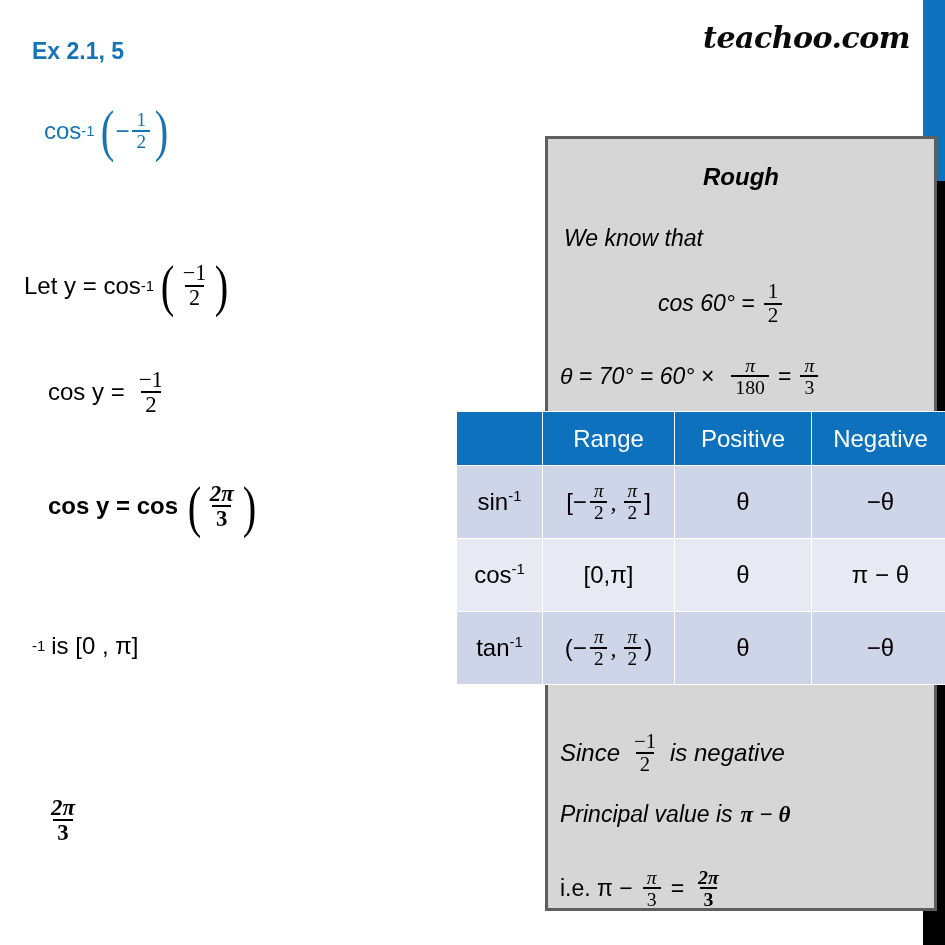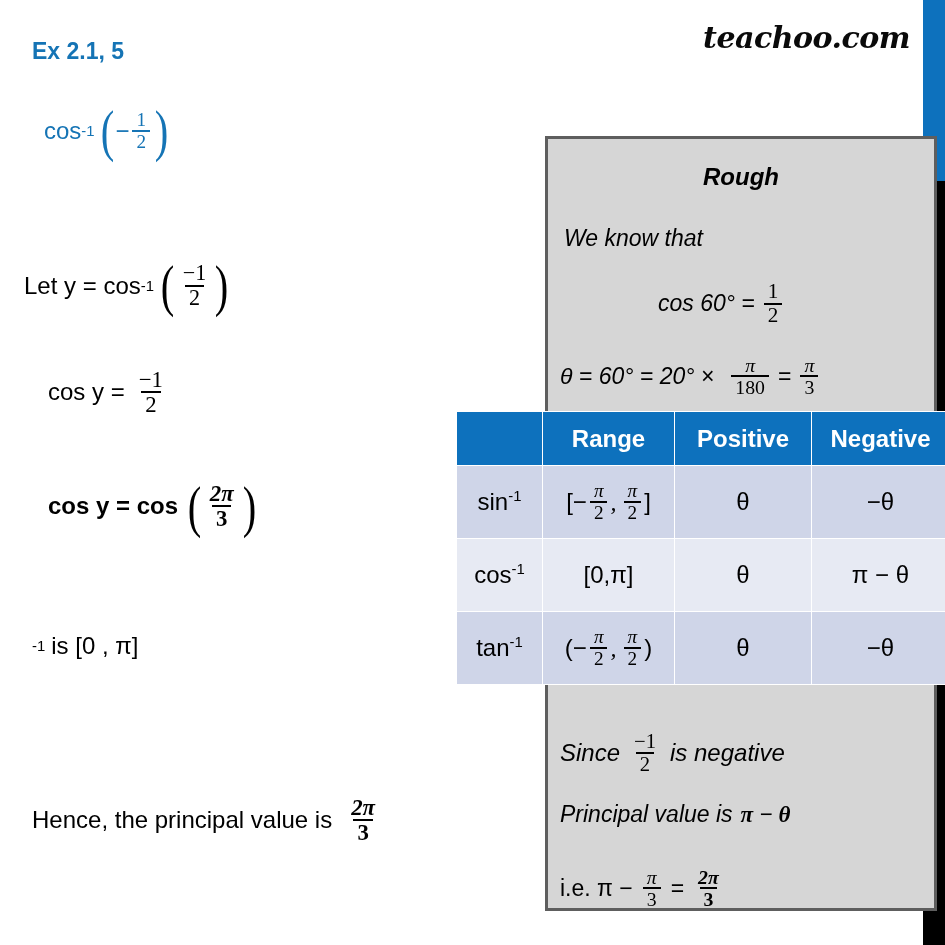--- a/index.html
+++ b/index.html
@@ -109,21 +109,21 @@
   #range-table{
     position:absolute;left:456px;top:411px;width:489px;
     border-collapse:collapse;table-layout:fixed;
   }
   #range-table td,#range-table th{
     border:1px solid #ffffff;
     text-align:center;vertical-align:middle;
     font-size:24px;padding:0;
   }
   #range-table thead th{
-    background:#0D71BD;color:#ffffff;font-weight:bold;height:53px;
+    background:#0D71BD;color:#ffffff;font-weight:normal;height:53px;
   }
   #range-table tbody tr.row-odd td{background:#CFD5E8;}
   #range-table tbody tr.row-even td{background:#E7EAF3;}
   #range-table tbody td{height:72px;}
   .col-fn{width:85px;}
   .col-range{width:131px;}
   .col-pos{width:136px;}
   .col-neg{width:137px;}
   .cellflex{display:flex;align-items:center;justify-content:center;white-space:nowrap;}
 </style>
@@ -183,21 +183,20 @@
   <span class="paren">)</span>
 </div>
 
 <div class="step" id="step-range">
     <span class="sup">-1</span>
   <span style="width:6px;"></span>
   <span>is [0 , π]</span>
 </div>
 
 <div class="step" id="step-hence">
-  <span>Hence, the principal value is</span>
   <span style="width:12px;"></span>
   <span class="frac serif b" style="font-size:0.95em;">
     <span class="num pi b">2π</span>
     <span class="den b">3</span>
   </span>
 </div>
 
 <div id="rough-box">
   <div id="rough-weknow">We know that</div>
 
@@ -206,21 +205,21 @@
   <div id="rough-cos60">
     <span>cos 60° =</span>
     <span style="width:6px;"></span>
     <span class="frac serif" style="font-style:normal;font-size:0.92em;">
       <span class="num">1</span>
       <span class="den">2</span>
     </span>
   </div>
 
   <div id="rough-theta">
-    <span>θ = 60° = 20° ×</span>
+    <span>θ = 70° = 60° ×</span>
     <span style="width:14px;"></span>
     <span class="frac serif" style="font-style:normal;font-size:0.86em;">
       <span class="num pi">π</span>
       <span class="den">180</span>
     </span>
     <span style="width:6px;"></span>
     <span style="font-style:normal;">=</span>
     <span style="width:6px;"></span>
     <span class="frac serif" style="font-style:normal;font-size:0.86em;">
       <span class="num pi">π</span>

